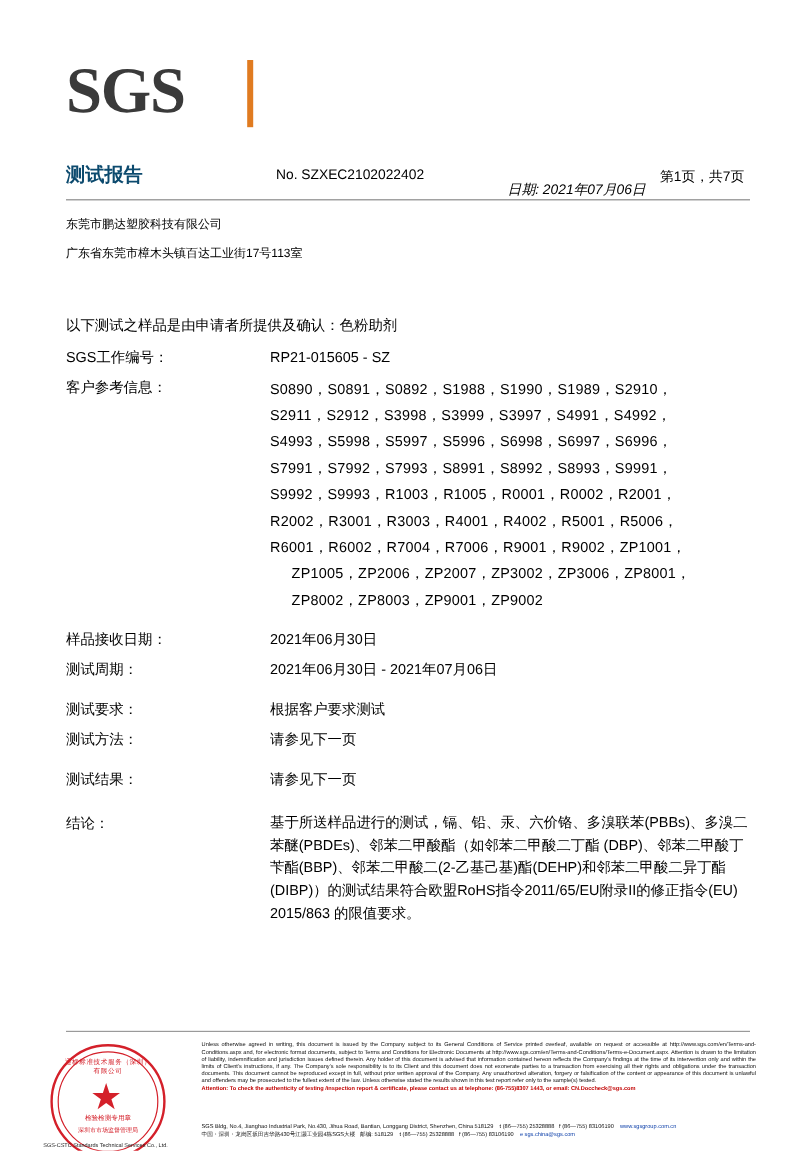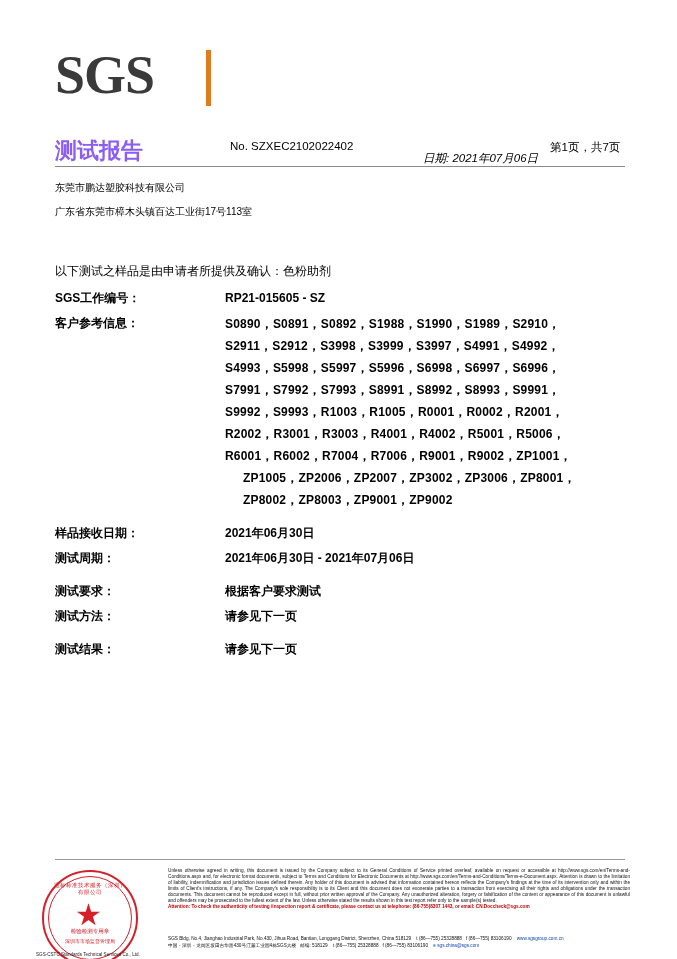--- a/index.html
+++ b/index.html
@@ -53,23 +53,23 @@
     position: absolute;
     left: 55px;
     top: 120px;
     width: 570px;
     height: 26px;
   }
   .doc-title {
     position: absolute;
     left: 0;
     top: 0;
-    font-size: 22px;
+    font-size: 16px;
     font-weight: bold;
-    color: #8b5cf6;
+    color: #0c4a6e;
   }
   .doc-no {
     position: absolute;
     left: 175px;
     top: 4px;
     font-size: 11.5px;
   }
   .doc-date {
     position: absolute;
     left: 368px;
@@ -116,21 +116,20 @@
     position: absolute;
     left: 55px;
     top: 270px;
     width: 570px;
     font-size: 12px;
   }
   .frow {
     display: flex;
     align-items: flex-start;
     margin-bottom: 0;
-    font-weight: bold;
   }
   .flabel {
     width: 170px;
     flex: 0 0 170px;
     line-height: 21px;
     padding: 2px 0;
   }
   .fvalue {
     flex: 1 1 auto;
     line-height: 21px;
@@ -347,20 +346,24 @@
 
     <div class="gap-sm"></div>
 
     <div class="frow">
       <div class="flabel">测试结果：</div>
       <div class="fvalue">请参见下一页</div>
     </div>
 
     <div class="gap-md"></div>
 
+    <div class="frow">
+      <div class="flabel">结论：</div>
+      <div class="fvalue conclusion-text">基于所送样品进行的测试，镉、铅、汞、六价铬、多溴联苯(PBBs)、多溴二苯醚(PBDEs)、邻苯二甲酸酯（如邻苯二甲酸二丁酯 (DBP)、邻苯二甲酸丁苄酯(BBP)、邻苯二甲酸二(2-乙基己基)酯(DEHP)和邻苯二甲酸二异丁酯(DIBP)）的测试结果符合欧盟RoHS指令2011/65/EU附录II的修正指令(EU) 2015/863 的限值要求。</div>
+    </div>
 
   </div>
 
   <div class="rule bottom"></div>
 
   <div class="footer">
 
     <div class="stamp">
       <div class="stamp-circle"></div>
       <div class="stamp-inner"></div>

